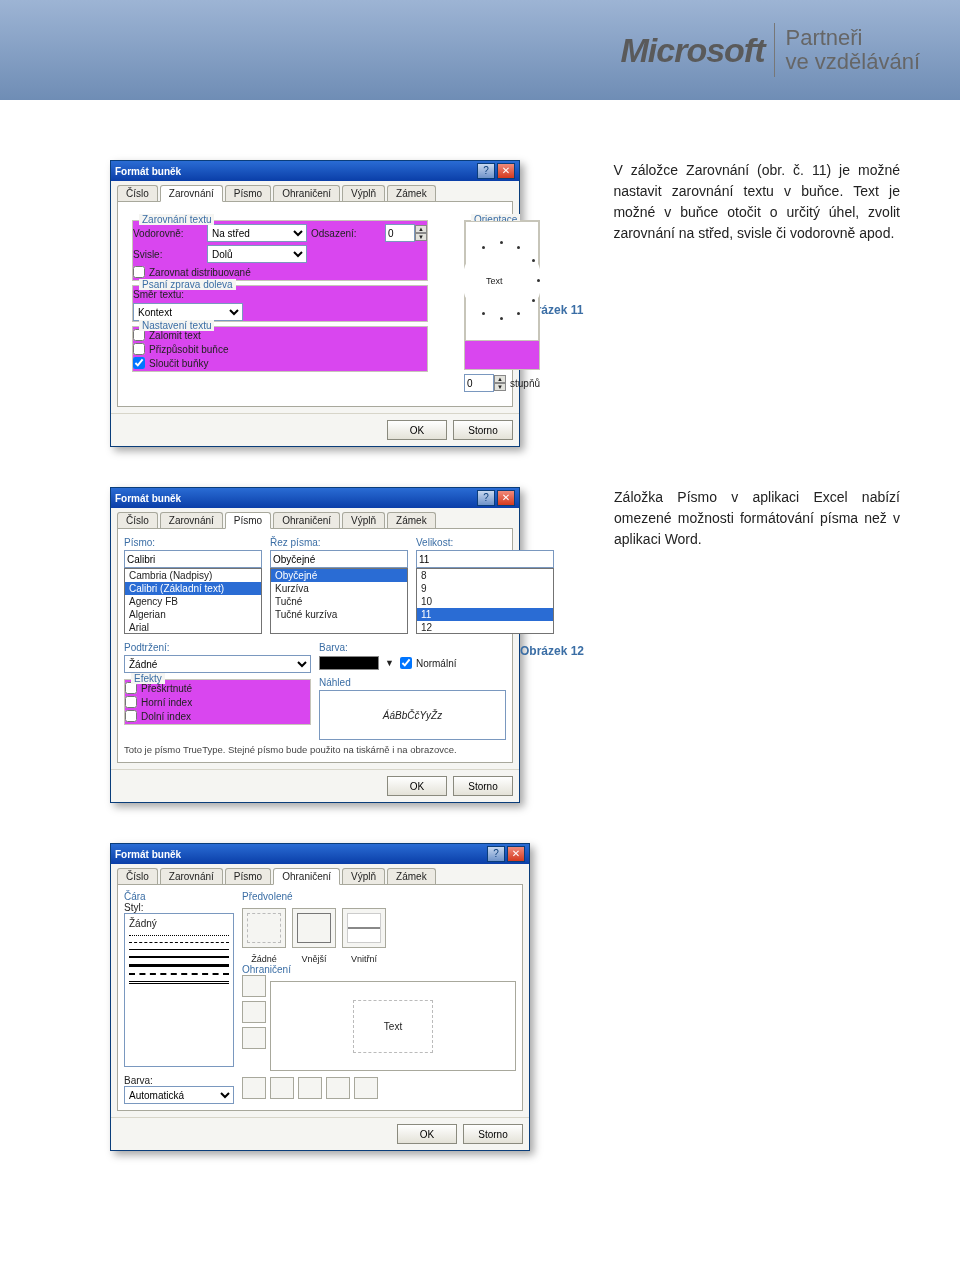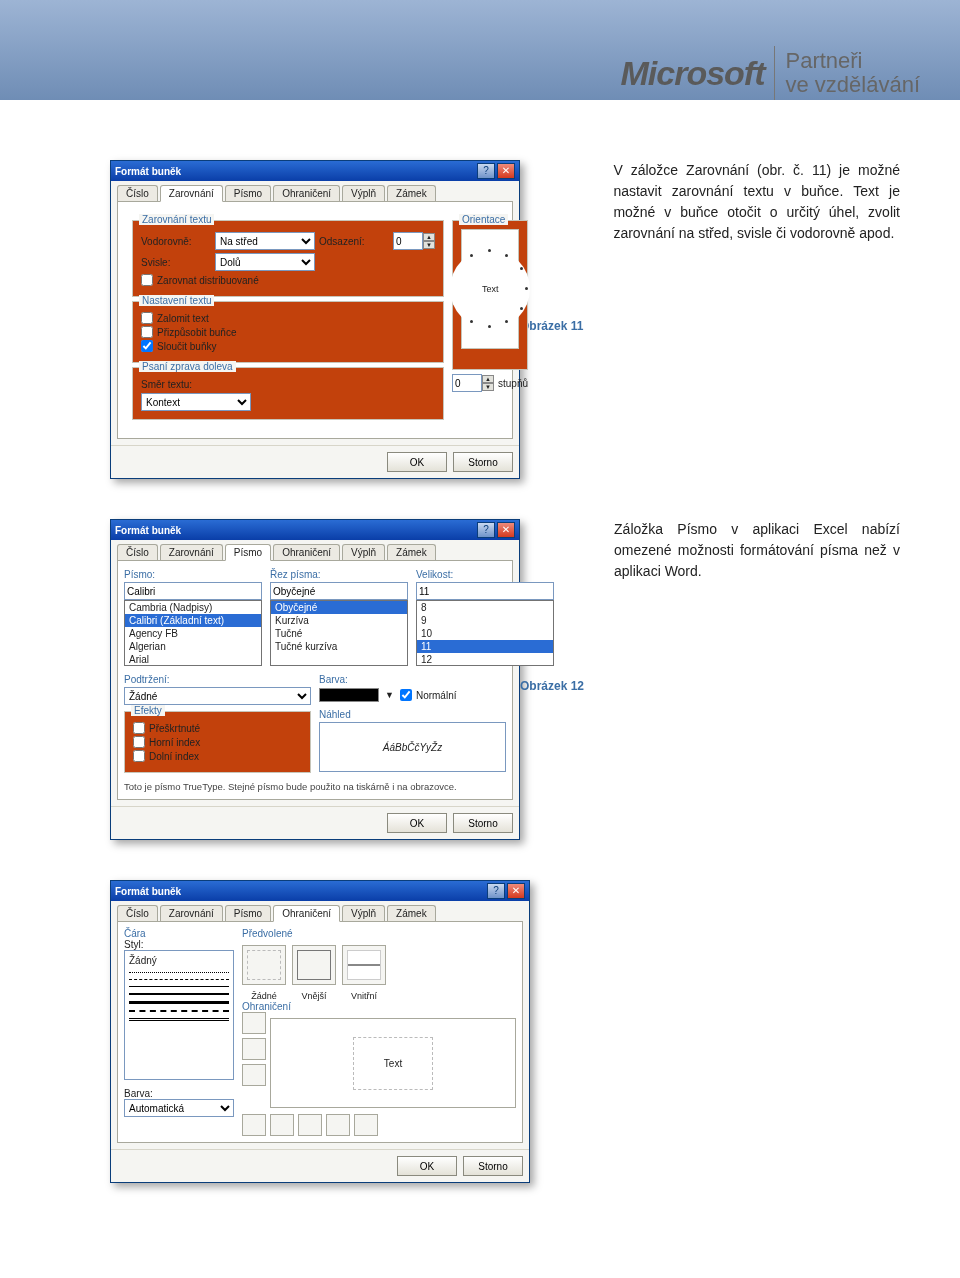--- a/index.html
+++ b/index.html
@@ -7,21 +7,21 @@
     margin: 0;
     font-family: "Segoe UI", Tahoma, sans-serif;
     background: #fff;
     width: 960px;
   }
   .header-band {
     background: linear-gradient(to bottom, #9db4d4, #6f8db5);
     height: 100px;
     display: flex;
     justify-content: flex-end;
-    align-items: flex-end;
+    align-items: center;
     padding-right: 40px;
   }
   .brand {
     display: flex;
     align-items: center;
     gap: 10px;
   }
   .brand-left {
     font-size: 34px;
     font-weight: bold;
@@ -123,24 +123,23 @@
   }
   .group {
     border: 1px solid #a8a89c;
     margin: -1px 6px 6px 6px;
     padding: 8px;
     background: #fff;
     position: relative;
   }
   .fieldset {
     border: 1px solid #c7c5b9;
-    padding: 8px;
     margin: 4px 0;
     position: relative;
-    background: #c2410c;
+    background: #d946ef;
   }
   .fieldset .legend {
     position: absolute;
     top: -7px;
     left: 6px;
     background: #f5f5f2;
     padding: 0 3px;
     color: #3b6ea5;
     font-size: 10px;
   }
@@ -172,21 +171,21 @@
   }
   .btnrow button {
     min-width:60px; height:20px; font-size:10px;
     border:1px solid #8a8a7e; background:linear-gradient(#fff,#e4e2d8);
   }
 
   
   .dialog1 { width: 410px; }
   .d1-body { display:flex; gap:8px; padding:6px; }
   .d1-left { flex:1; }
-  .d1-right { width:110px; }
+  .d1-right { width:110px;margin-left:28px; }
   .orient-box {
     border:1px solid #c7c5b9; height:120px; background:#fff;
     position:relative;
   }
   .orient-dial {
     position:absolute; left:50%; top:50%; width:80px; height:80px;
     transform:translate(-50%,-50%);
     border-radius:50%;
     background:radial-gradient(circle, #fff 55%, #fff);
   }
@@ -212,21 +211,21 @@
     font-style:italic;
   }
   .colorswatch { display:inline-block; width:60px; height:14px; background:#000; border:1px solid #888; vertical-align:middle; }
 
   
   .dialog3 { width:420px; }
   .d3-body { display:flex; gap:8px; padding:6px; }
   .d3-left { width:110px; }
   .d3-right { flex:1; }
   .style-list {
-    border:1px solid #7a98bf; background:#fff; height:130px; padding:4px;
+    border:1px solid #7a98bf; background:#fff; height:154px; padding:4px;
     display:flex; flex-direction:column; gap:6px;
   }
   .style-list .sline { height:0; border-top:1px solid #000; }
   .style-list .sline.dashed { border-top:1px dashed #000; }
   .style-list .sline.dotted { border-top:1px dotted #000; }
   .style-list .sline.thick { border-top:3px solid #000; }
   .preset-row { display:flex; gap:6px; margin:6px 0; }
   .preset-btn {
     width:44px; height:40px; border:1px solid #a8a89c; background:#f5f5f2;
     display:flex; align-items:center; justify-content:center; padding:4px;
@@ -299,40 +298,40 @@
                 <div class="form-row">
                   <label>Svisle:</label>
                   <select style="width:100px;"><option>Dolů</option></select>
                 </div>
                 <div class="chk">
                     <input type="checkbox" style="">
                     <span>Zarovnat distribuované</span>
                   </div>
               </div>
               <div class="fieldset">
-                <span class="legend">Nastavení textu</span>
-                <div class="chk">
-                    <input type="checkbox" style="">
-                    <span>Zalomit text</span>
-                  </div>
-                <div class="chk">
-                    <input type="checkbox" style="">
-                    <span>Přizpůsobit buňce</span>
-                  </div>
-                <div class="chk">
-                    <input type="checkbox" checked="" style="">
-                    <span>Sloučit buňky</span>
-                  </div>
-              </div>
-              <div class="fieldset">
                 <span class="legend">Psaní zprava doleva</span>
                 <div class="form-row">
                   <label>Směr textu:</label>
                 </div>
                 <select style="width:110px;"><option>Kontext</option></select>
+              </div>
+              <div class="fieldset">
+                <span class="legend">Nastavení textu</span>
+                <div class="chk">
+                    <input type="checkbox" style="">
+                    <span>Zalomit text</span>
+                  </div>
+                <div class="chk">
+                    <input type="checkbox" style="">
+                    <span>Přizpůsobit buňce</span>
+                  </div>
+                <div class="chk">
+                    <input type="checkbox" checked="" style="">
+                    <span>Sloučit buňky</span>
+                  </div>
               </div>
             </div>
             <div class="d1-right">
               <div class="fieldset" style="height:150px;">
                 <span class="legend">Orientace</span>
                 <div class="orient-box">
                   <div class="orient-dial">
                     <span class="dot" style="left:75px;top:38px;"></span>
                     <span class="dot" style="left:70px;top:18px;"></span>
                     <span class="dot" style="left:55px;top:5px;"></span>

